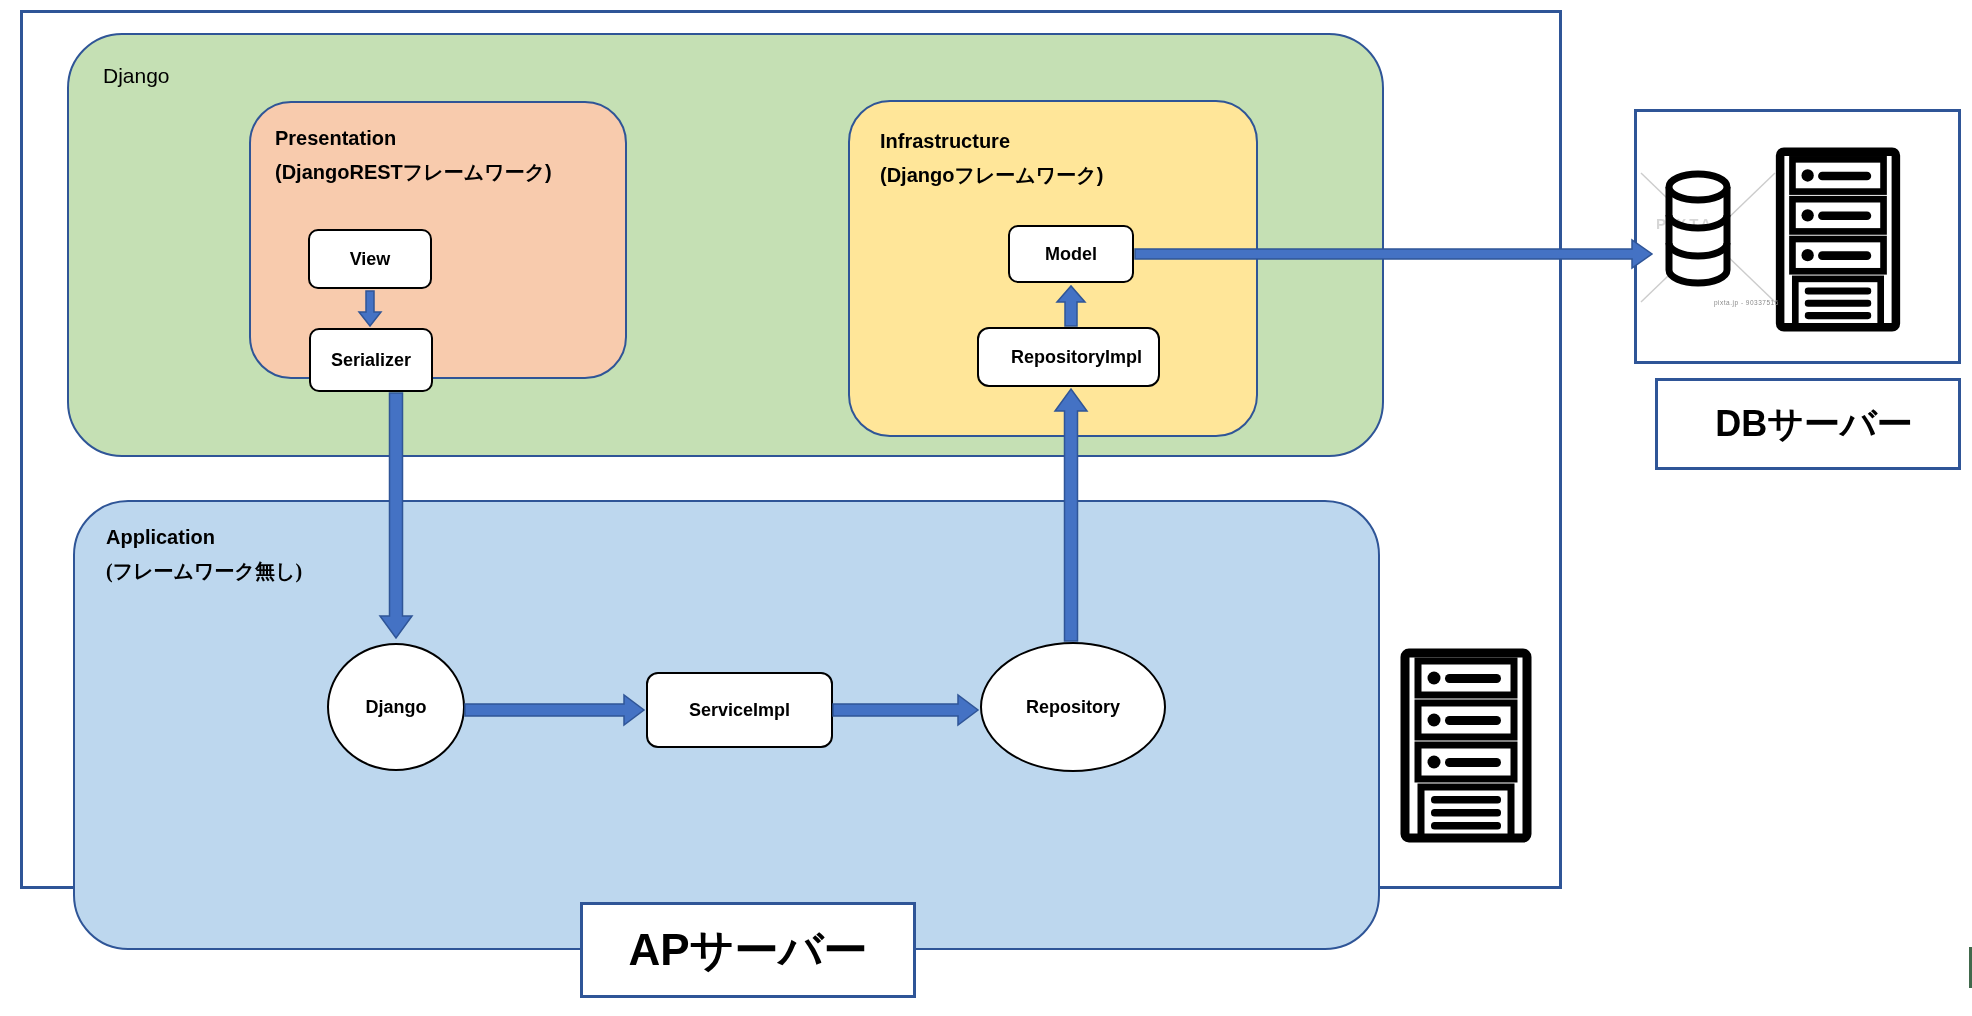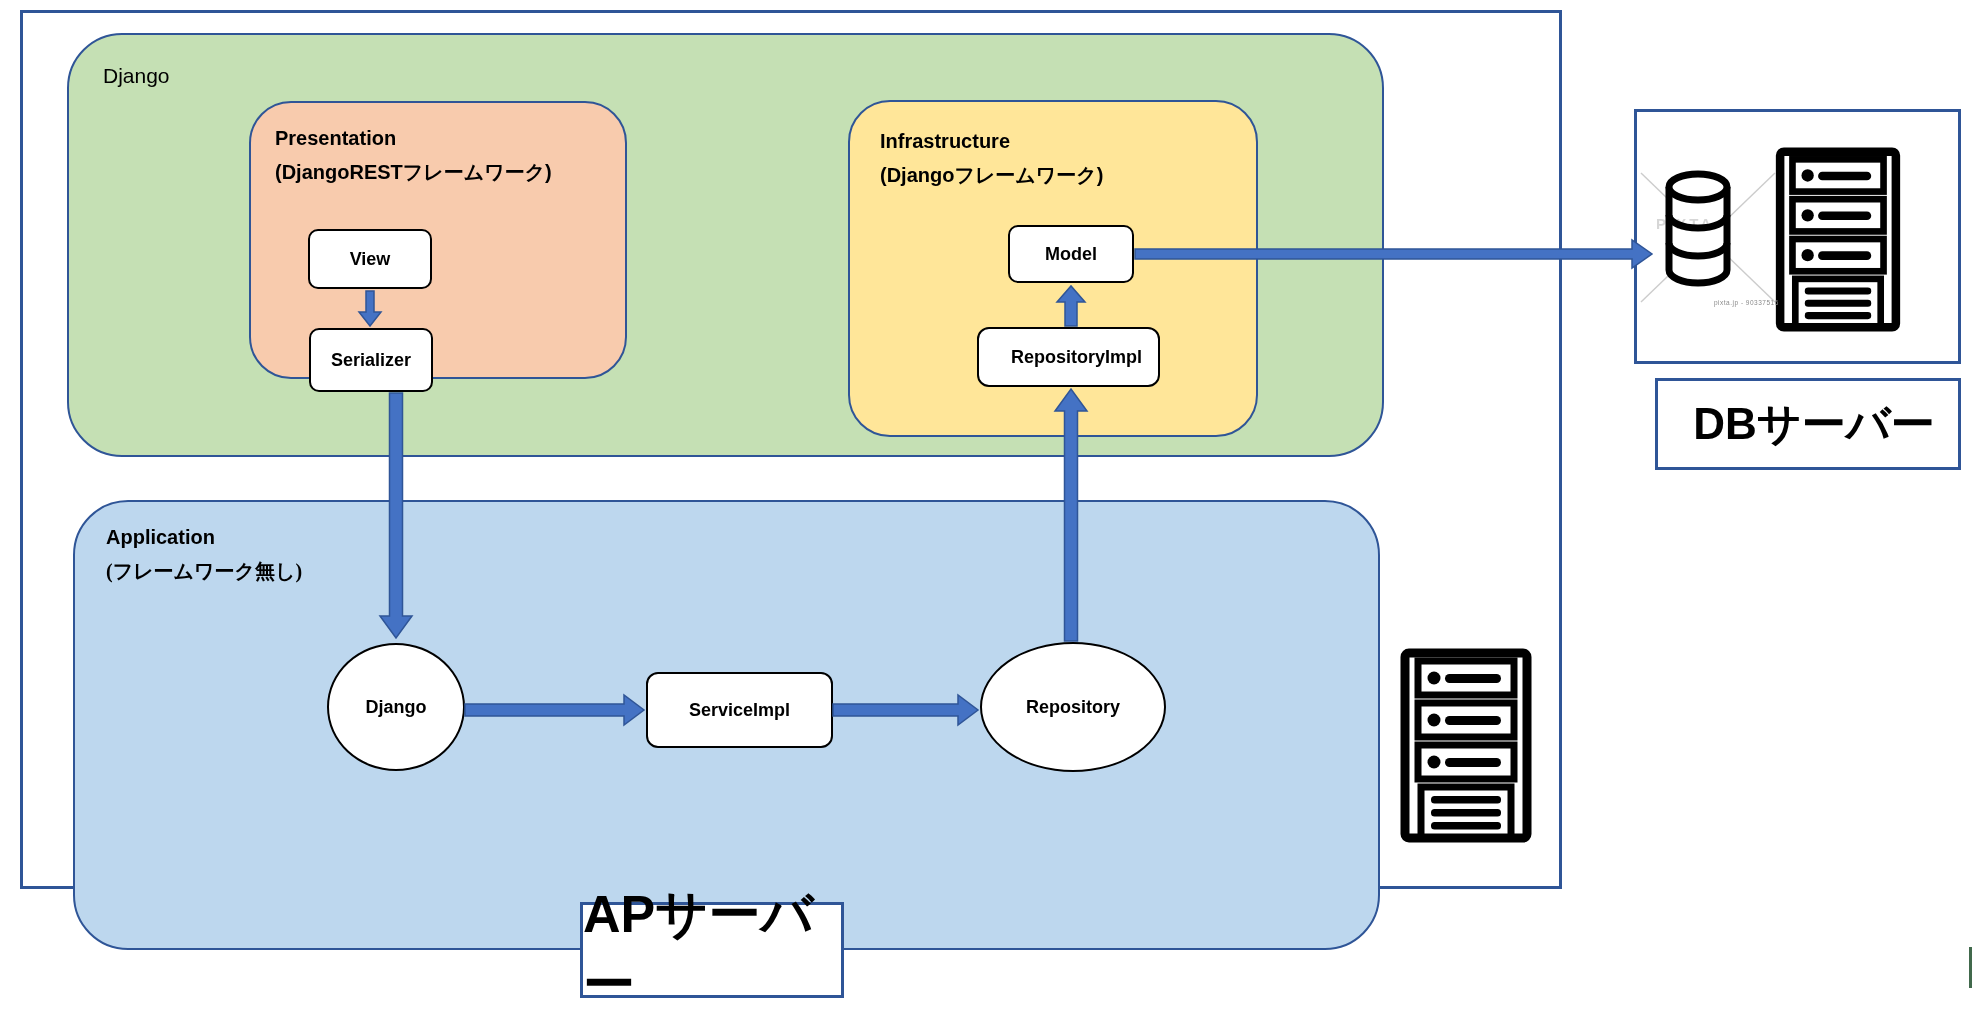--- a/index.html
+++ b/index.html
@@ -51,22 +51,22 @@
   .node-service     { left:327px;  top:643px; width:138px; height:128px; border-radius:50%; }
   .node-repository  { left:980px;  top:642px; width:186px; height:130px; border-radius:50%; }
 
   
   .db-box { left:1634px; top:109px; width:327px; height:255px;
             background:#ffffff; border:3px solid #2F5597; z-index:2; }
   .db-label-box, .ap-label-box {
       position:absolute; background:#ffffff; border:3px solid #2F5597;
       display:flex; align-items:center; justify-content:center;
       font-weight:bold; color:#000; z-index:4; }
-  .db-label-box { left:1655px; top:378px; width:306px; height:92px; font-size:44px;padding-left:12px; }
-  .ap-label-box { left:580px;  top:902px; width:264px; height:96px; font-size:52px; }
+  .db-label-box { left:1655px; top:378px; width:306px; height:92px; font-size:36px;padding-left:12px; }
+  .ap-label-box { left:580px;  top:902px; width:336px; height:96px; font-size:44px; }
 
   .cylinder-icon { left:1664px; top:170px; width:68px; height:122px; z-index:4; }
   .db-rack-icon  { left:1773px; top:147px; width:130px; height:185px; z-index:4; }
   .ap-rack-icon  { left:1400px; top:648px; width:132px; height:195px; z-index:4; }
 
   .wm-x { left:1638px; top:170px; width:140px; height:135px; z-index:3; }
   .wm-brand { left:1656px; top:215px; font-size:15px; letter-spacing:3px;
               color:rgba(0,0,0,0.16); font-weight:bold; z-index:5; }
   .wm-id { left:1714px; top:299px; font-size:6.5px; color:#8a8a8a; z-index:5; letter-spacing:0.5px; }
 

